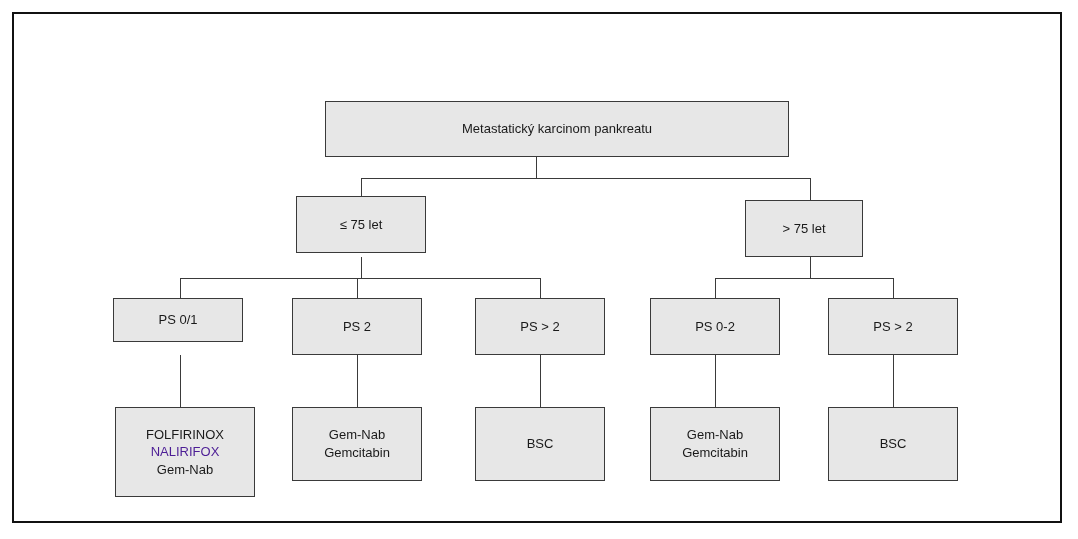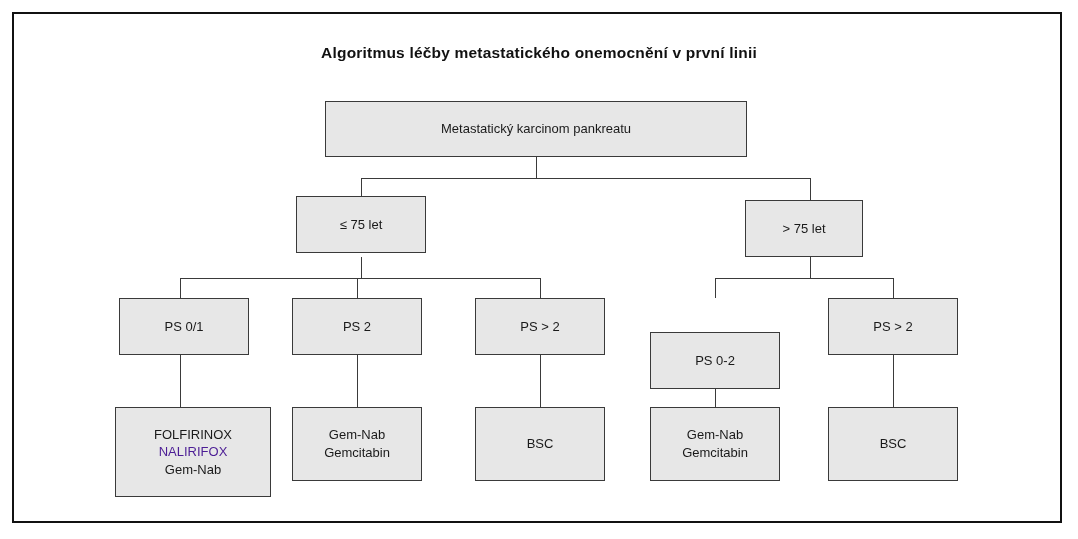--- a/index.html
+++ b/index.html
@@ -54,21 +54,20 @@
   .vline { width: 1px; }
   .highlight-red { color: #4c1d95; }
 </style>
 </head>
 <body>
 
 <div id="canvas">
 
   <div class="outer-frame"></div>
 
-  <div class="diagram-title">Algoritmus léčby metastatického onemocnění v první linii</div>
 
   <div class="line vline" style="left:536px; top:157px; height:21px;"></div>
   <div class="line hline" style="left:361px; top:178px; width:450px;"></div>
   <div class="line vline" style="left:361px; top:178px; height:22px;"></div>
   <div class="line vline" style="left:810px; top:178px; height:22px;"></div>
 
   <div class="line vline" style="left:361px; top:257px; height:21px;"></div>
   <div class="line hline" style="left:180px; top:278px; width:361px;"></div>
   <div class="line vline" style="left:180px; top:278px; height:20px;"></div>
   <div class="line vline" style="left:357px; top:278px; height:20px;"></div>
@@ -78,48 +77,48 @@
   <div class="line hline" style="left:715px; top:278px; width:179px;"></div>
   <div class="line vline" style="left:715px; top:278px; height:20px;"></div>
   <div class="line vline" style="left:893px; top:278px; height:20px;"></div>
 
   <div class="line vline" style="left:180px; top:355px; height:52px;"></div>
   <div class="line vline" style="left:357px; top:355px; height:52px;"></div>
   <div class="line vline" style="left:540px; top:355px; height:52px;"></div>
   <div class="line vline" style="left:715px; top:355px; height:52px;"></div>
   <div class="line vline" style="left:893px; top:355px; height:52px;"></div>
 
-  <div class="node" style="left:325px; top:101px; width:422px; height:56px;">
+  <div class="node" style="left:325px; top:101px; width:464px; height:56px;">
     <span>Metastatický karcinom pankreatu</span>
   </div>
 
   <div class="node" style="left:296px; top:196px; width:130px; height:57px;">
     <span>≤ 75 let</span>
   </div>
   <div class="node" style="left:745px; top:200px; width:118px; height:57px;">
     <span>&gt; 75 let</span>
   </div>
 
-  <div class="node" style="left:119px; top:298px; width:130px; height:57px;">
+  <div class="node" style="left:113px; top:298px; width:130px; height:44px;">
     <span>PS 0/1</span>
   </div>
   <div class="node" style="left:292px; top:298px; width:130px; height:57px;justify-content:center;">
     <span>PS 2</span>
   </div>
   <div class="node" style="left:475px; top:298px; width:130px; height:57px;">
     <span>PS &gt; 2</span>
   </div>
-  <div class="node" style="left:650px; top:298px; width:130px; height:57px;margin-top:34px;">
+  <div class="node" style="left:650px; top:298px; width:130px; height:57px;">
     <span>PS 0-2</span>
   </div>
   <div class="node" style="left:828px; top:298px; width:130px; height:57px;">
     <span>PS &gt; 2</span>
   </div>
 
-  <div class="node" style="left:115px; top:407px; width:156px; height:90px;">
+  <div class="node" style="left:115px; top:407px; width:140px; height:90px;">
     <span>FOLFIRINOX</span>
     <span class="highlight-red">NALIRIFOX</span>
     <span>Gem-Nab</span>
   </div>
   <div class="node" style="left:292px; top:407px; width:130px; height:74px;">
     <span>Gem-Nab</span>
     <span>Gemcitabin</span>
   </div>
   <div class="node" style="left:475px; top:407px; width:130px; height:74px;">
     <span>BSC</span>

